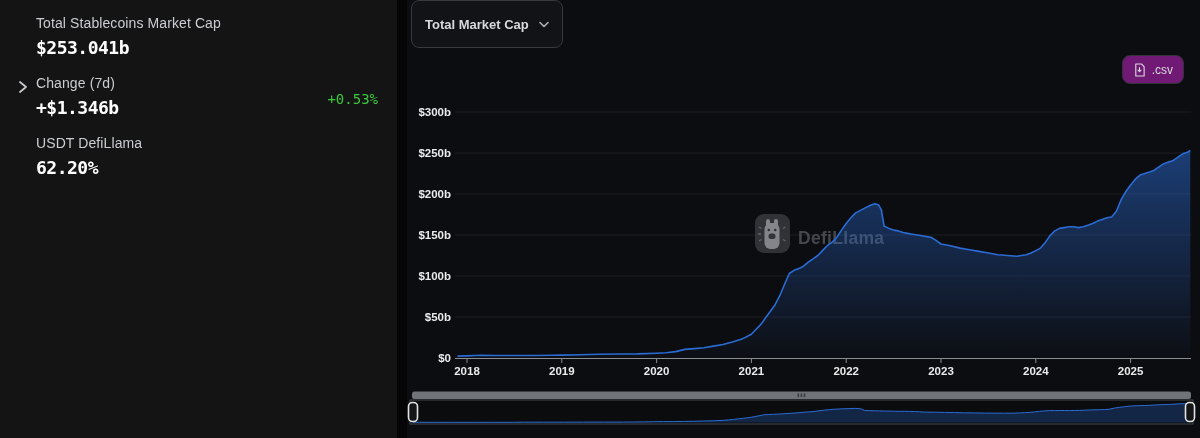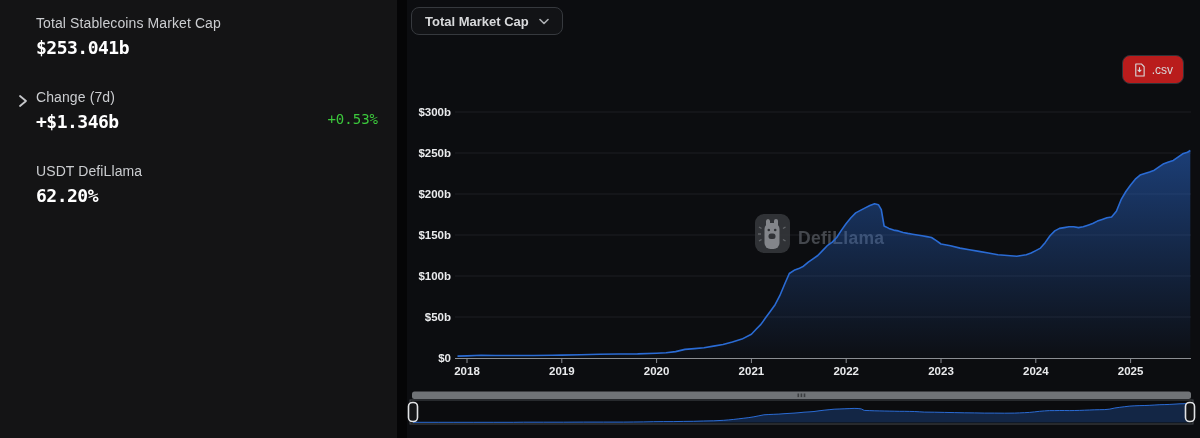--- a/index.html
+++ b/index.html
@@ -4,40 +4,40 @@
 <style>
   * { margin:0; padding:0; box-sizing:border-box; }
   html,body { width:1200px; height:438px; background:#050506; overflow:hidden;
               font-family:"Liberation Sans","DejaVu Sans",sans-serif; }
   .page { position:relative; width:1200px; height:438px; display:flex; }
 
   
   .left-panel { width:397px; height:438px; background:#141415; padding:15px 19px 0 36px;
                 flex:0 0 auto; }
   .stat { position:relative; }
-  .stat + .stat { margin-top:31px; }
+  .stat + .stat { margin-top:17px; }
   .stat-label { font-size:14px; color:#cbcdd0; letter-spacing:.1px; }
   .stat-value { margin-top:6px; font-family:"DejaVu Sans Mono","Liberation Mono",monospace;
                 font-weight:700; font-size:18px; color:#ffffff; letter-spacing:-.5px; }
-  .change-row { display:flex; align-items:center; }
+  .change-row { display:flex; align-items:flex-start; }
   .change-pct { margin-left:auto; font-family:"DejaVu Sans Mono","Liberation Mono",monospace;
                 font-size:14px; font-weight:500; }
   .expander { position:absolute; left:-18px; top:4px; width:14px; height:16px; cursor:pointer;
               display:flex; align-items:center; }
 
   
   .right-panel { position:relative; margin-left:10px; flex:1 1 auto; height:438px;
                  background:#0c0d10; }
-  .dropdown-btn { position:absolute; left:4px; top:7px; height:28px; padding:0 13px;
+  .dropdown-btn { position:absolute; left:4px; top:0; height:48px; padding:0 13px;
                   display:flex; align-items:center; gap:10px; background:#121316;
                   border:1px solid #36393e; border-radius:8px; color:#d8d9db;
                   font-family:"Liberation Sans",sans-serif; font-size:13px; font-weight:700;
                   cursor:pointer; }
   .csv-btn { position:absolute; right:16px; top:55px; height:29px; padding:0 10px;
-             display:flex; align-items:center; gap:6px; background:#b91c1c;
+             display:flex; align-items:center; gap:6px; background:#701a75;
              border:1px solid #303338; border-radius:8px; color:#d8d9db;
              font-family:"Liberation Sans",sans-serif; font-size:12px; cursor:pointer; }
   .chart-svg { position:absolute; left:0; top:0; width:793px; height:438px; display:block; }
   .axis-text { font-family:"Liberation Sans","DejaVu Sans",sans-serif; font-size:11.5px;
                font-weight:700; fill:#e9eaec; }
   .wm-text { font-family:"Liberation Sans","DejaVu Sans",sans-serif; font-size:17.5px;
              font-weight:700; fill:#4b4e54; letter-spacing:.3px; }
 </style>
 </head>
 <body>

